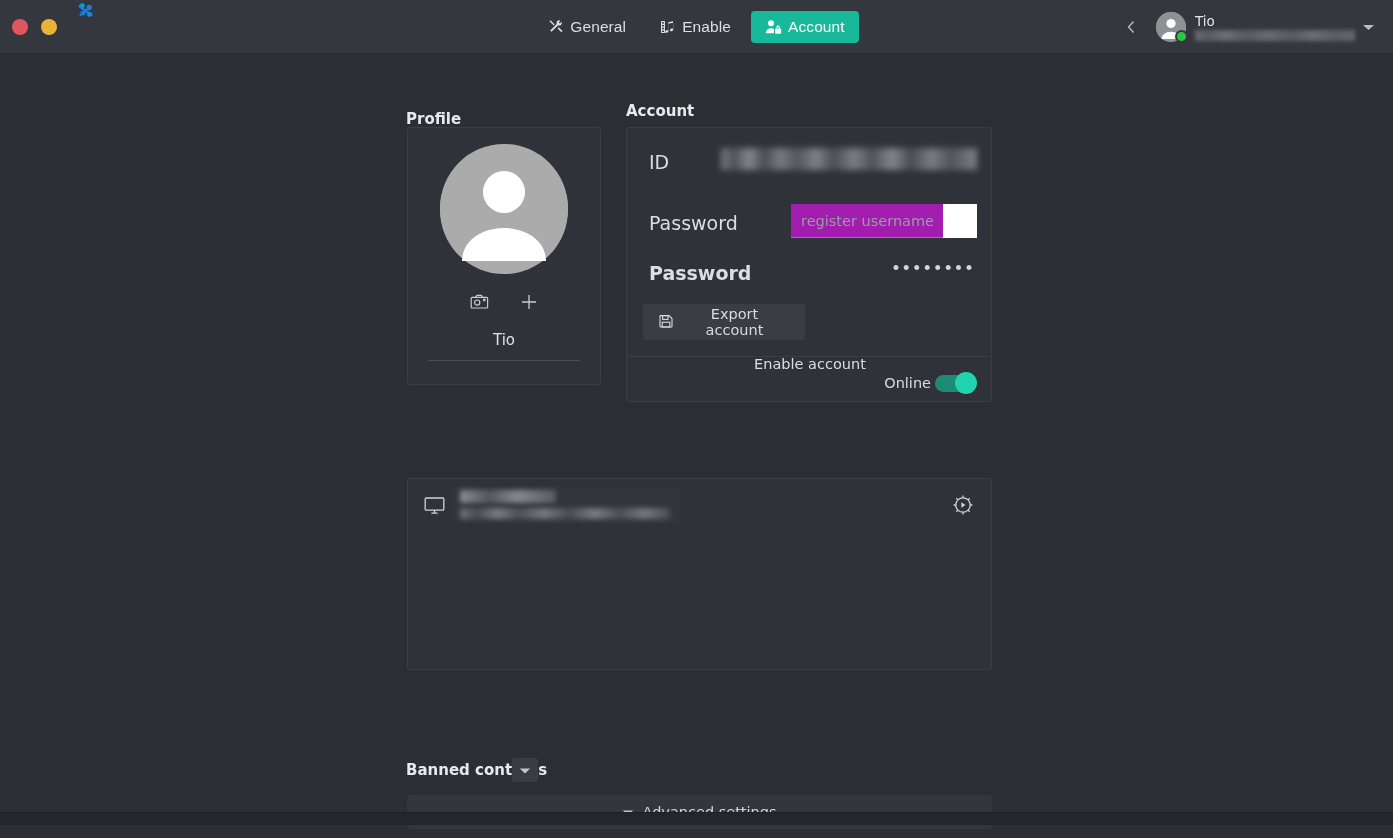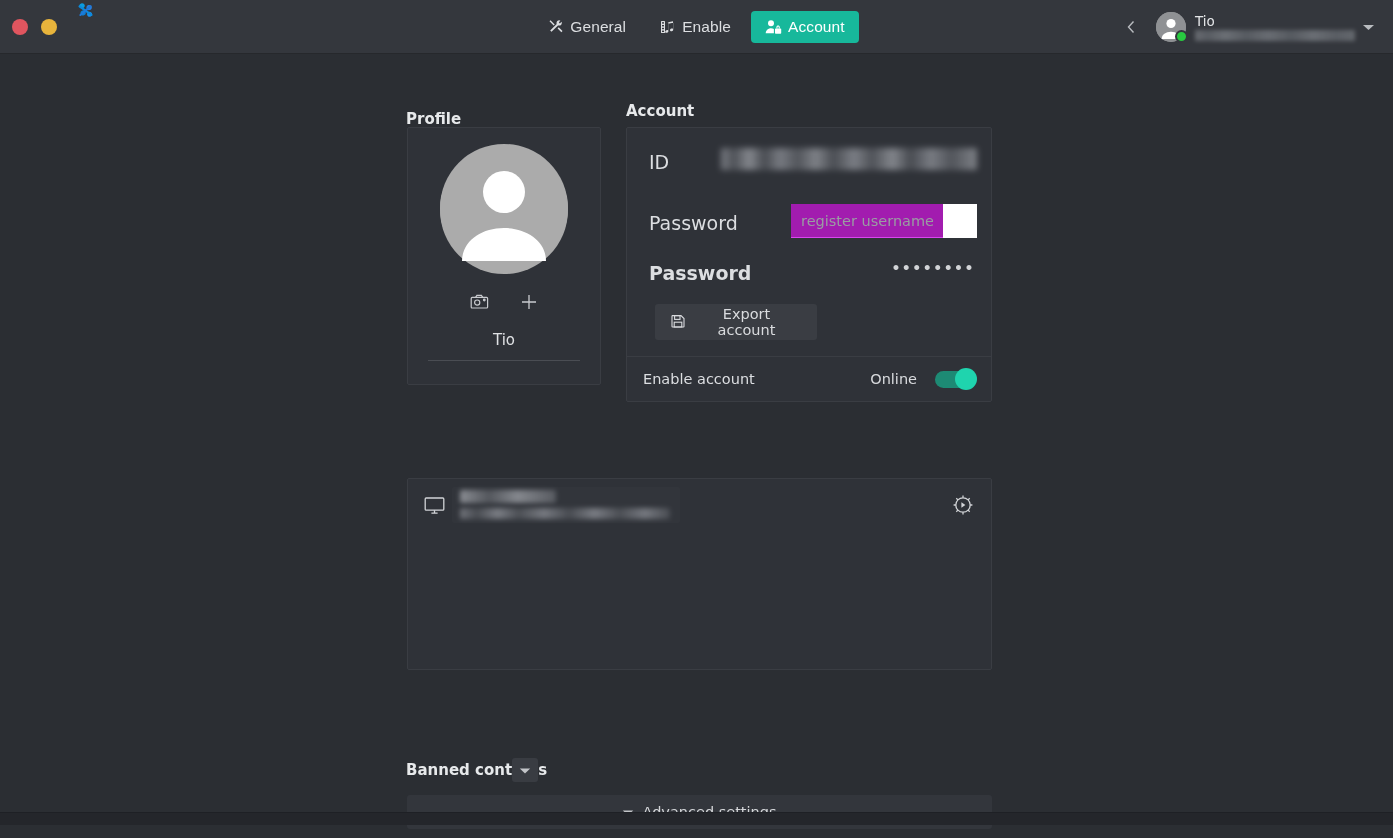--- a/index.html
+++ b/index.html
@@ -119,34 +119,34 @@
   }
   .username-input::placeholder { color: #9a9da2; }
   .register-btn {
     position: absolute; right: 0; top: 0; width: 34px; height: 34px;
     background: #ffffff; border: none; cursor: pointer;
   }
   .row-pass { position: absolute; left: 16px; top: 132px; right: 14px; height: 26px; font-weight: bold; }
   .row-pass .row-label { position: absolute; left: 6px; top: 2px; }
   .pass-dots { position: absolute; right: 2px; top: 0; color: #d2d4d7; font-size: 14px; letter-spacing: 1.5px; }
 
-  .btn-row { position: absolute; left: 28px; top: 176px; display: flex; }
+  .btn-row { position: absolute; left: 16px; top: 176px; display: flex; }
   .btn {
     display: flex; align-items: center; justify-content: center; gap: 7px;
     height: 36px; padding: 0 16px; border-radius: 3px; border: none;
     font-size: 14.5px; cursor: pointer;
     font-family: "DejaVu Sans", "Liberation Sans", sans-serif;
   }
   .btn-export { background: #3a3d43; color: #d9dbde; width: 162px; }
   .btn-delete { background: #e8453c; color: #ffffff; width: 166px; }
 
   .card-divider { position: absolute; left: 0; right: 0; top: 228px; height: 1px; background: #3a3d43; }
-  .row-enable { position: absolute; left: 16px; right: 14px; top: 228px; height: 46px; display: flex; align-items: center; }
+  .row-enable { position: absolute; left: 16px; right: 14px; top: 228px; height: 46px; display: flex; align-items: center; flex-direction: column; }
   .enable-label { color: #dcdee1; font-size: 14.5px; }
-  .enable-right { margin-left: auto; display: flex; align-items: center; gap: 18px; }
+  .enable-right { margin-left: auto; display: flex; align-items: center; gap: 4px; }
   .online-label { color: #d9dbde; font-size: 14.5px; }
   .toggle { position: relative; width: 42px; height: 22px; cursor: pointer; }
   .toggle .track { position: absolute; left: 0; top: 3px; width: 36px; height: 17px; border-radius: 9px; background: #1d8a74; }
   .toggle .knob { position: absolute; right: 0; top: 0; width: 22px; height: 22px; border-radius: 50%; background: #1fd4ae; }
 
   
   .devices-title { position: absolute; left: 406px; top: 388px; }
   .link-device-btn {
     position: absolute; left: 837px; top: 372px; width: 155px; height: 38px;
     background: #33363c; border: none; border-radius: 3px;

